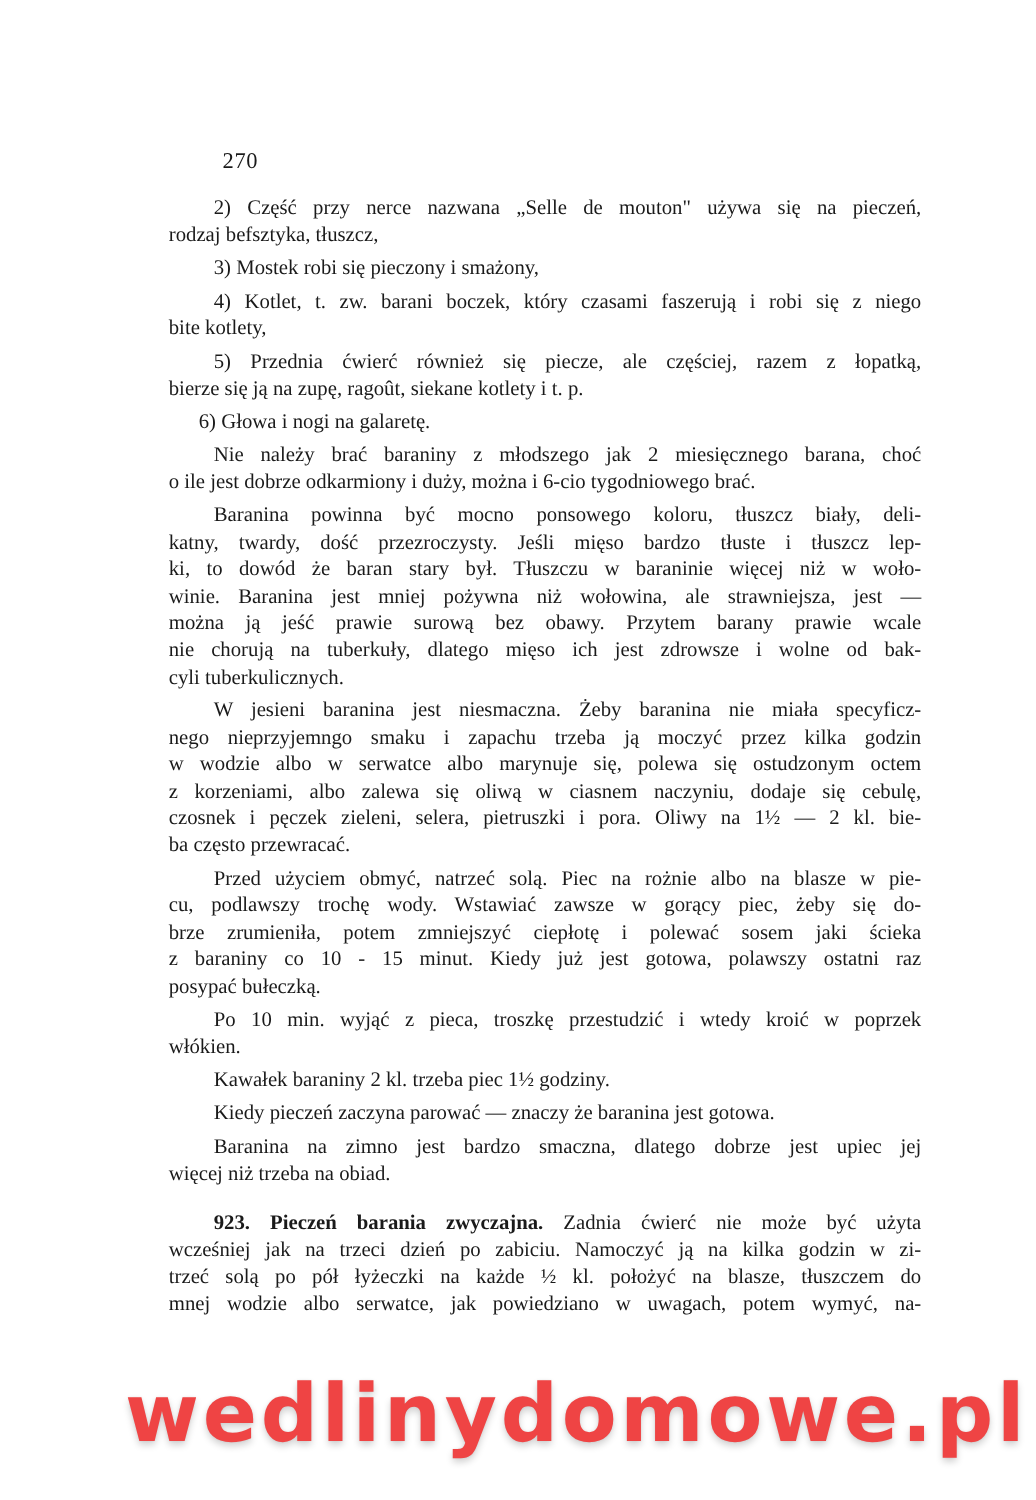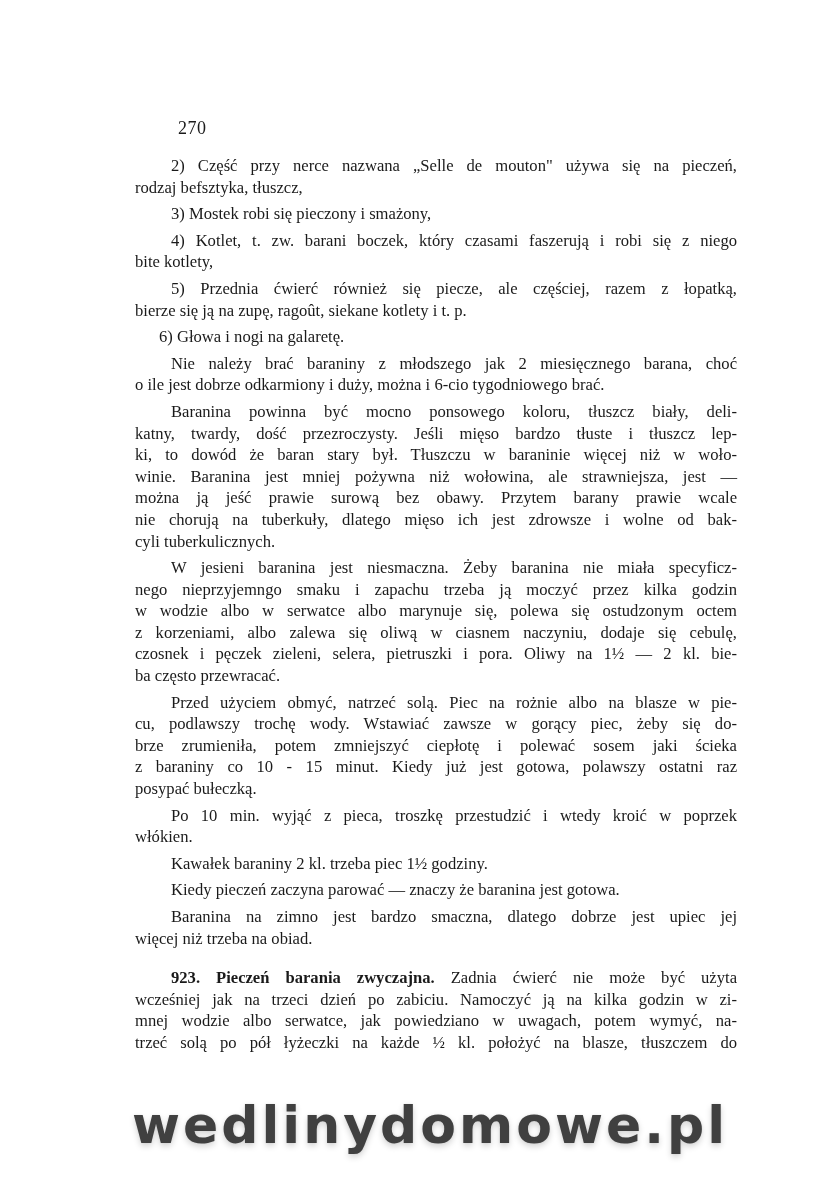--- a/index.html
+++ b/index.html
@@ -15,22 +15,22 @@
     font-size: 16.6px; line-height: 21.6px;
   }
   .para { margin: 0 0 5px 0; text-align: justify; text-align-last: left; text-indent: 36px; }
   .para .line { display: block; text-indent: 0; text-align: justify; text-align-last: justify; }
   .para .line.first { padding-left: 36px; }
   .para .line.last { text-align-last: left; }
   .recipe { margin-top: 18px; }
   .recipe .title { font-weight: bold; }
   .watermark {
     position: absolute; left: 100px; top: 1095px; width: 660px; text-align: center;
-    font-family: "DejaVu Sans", sans-serif; font-weight: bold; font-size: 52px; letter-spacing: 3px;
-    color: #404040; text-shadow: 0 3px 6px rgba(0,0,0,0.18), 0 0 2px rgba(0,0,0,0.08);
+    font-family: "DejaVu Sans", sans-serif; font-weight: bold; font-size: 64px; letter-spacing: 3px;
+    color: #ef4444; text-shadow: 0 3px 6px rgba(0,0,0,0.18), 0 0 2px rgba(0,0,0,0.08);
   }
 </style>
 </head>
 <body>
 
 <div class="page-number">270</div>
 
 <div class="text-block">
   <div class="para">
     <span class="line first">2) Część przy nerce nazwana „Selle de mouton" używa się na pieczeń,</span>
@@ -89,18 +89,18 @@
     <span class="line first last">Kiedy pieczeń zaczyna parować — znaczy że baranina jest gotowa.</span>
   </div>
   <div class="para">
     <span class="line first">Baranina na zimno jest bardzo smaczna, dlatego dobrze jest upiec jej</span>
     <span class="line last">więcej niż trzeba na obiad.</span>
   </div>
 
   <div class="para recipe">
     <span class="line first"><b class="title">923. Pieczeń barania zwyczajna.</b><span> Zadnia ćwierć nie może być użyta</span></span>
     <span class="line">wcześniej jak na trzeci dzień po zabiciu. Namoczyć ją na kilka godzin w zi-</span>
+    <span class="line">trzeć solą po pół łyżeczki na każde ½ kl. położyć na blasze, tłuszczem do</span>
     <span class="line">mnej wodzie albo serwatce, jak powiedziano w uwagach, potem wymyć, na-</span>
-    <span class="line">trzeć solą po pół łyżeczki na każde ½ kl. położyć na blasze, tłuszczem do</span>
   </div>
 </div>
 
 <div class="watermark">wedlinydomowe.pl</div>
 
 </body></html>

